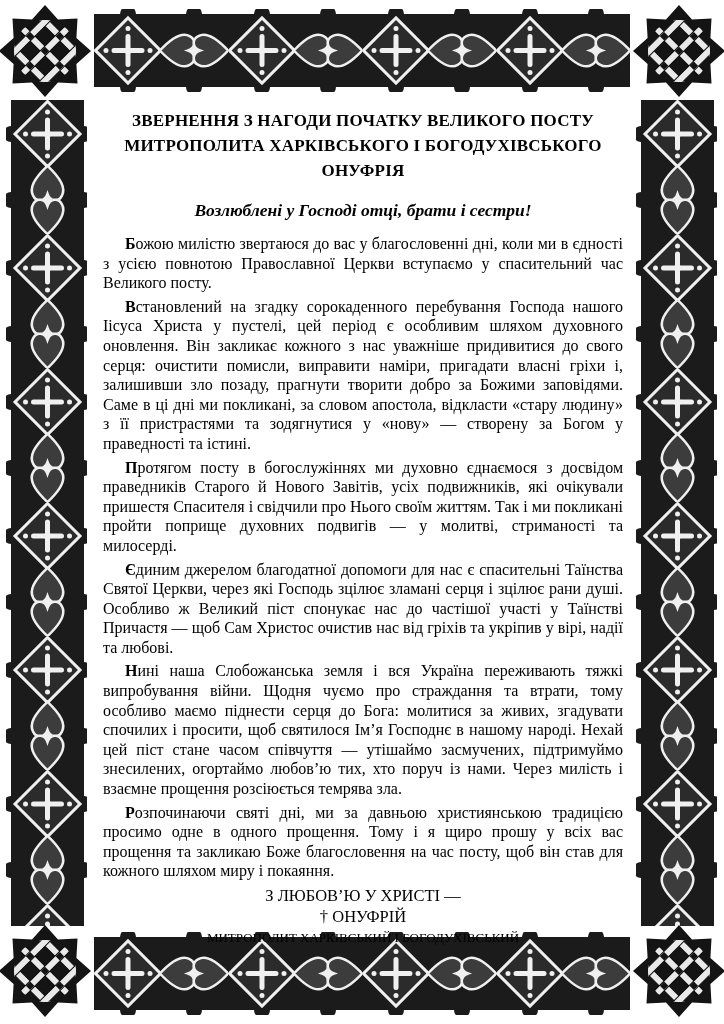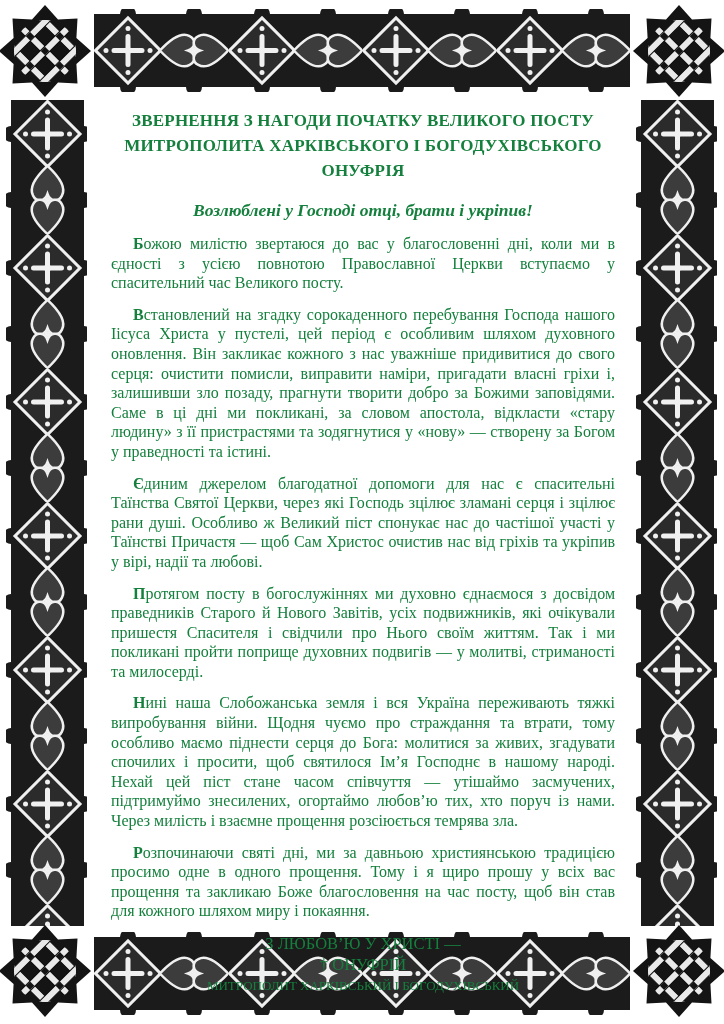--- a/index.html
+++ b/index.html
@@ -3,21 +3,21 @@
 <meta charset="utf-8">
 <style>
   html, body { margin: 0; padding: 0; background: #ffffff; }
   .page {
     position: relative;
     width: 724px;
     height: 1024px;
     background: #ffffff;
     overflow: hidden;
     font-family: "Liberation Serif", "DejaVu Serif", serif;
-    color: #15803d;
+    color: #000000;
   }
   .frame-svg {
     position: absolute;
     inset: 0;
     width: 724px;
     height: 1024px;
   }
   .content {
     position: absolute;
     top: 102px;
@@ -41,21 +41,21 @@
     font-style: italic;
     text-align: center;
   }
   .body-text {
     margin-top: 13px;
     font-size: 16px;
     line-height: 19.6px;
     text-align: justify;
   }
   .body-text p {
-    margin: 12px;
+    margin: 4px;
     text-indent: 22px;
   }
   .body-text p::first-letter {
     font-weight: bold;
   }
   .closing {
     margin-top: 3px;
     text-align: center;
     line-height: 21px;
   }
@@ -145,27 +145,27 @@
 
     <use href="#cornerStar" transform="translate(45,51)"></use>
     <use href="#cornerStar" transform="translate(679,51)"></use>
     <use href="#cornerStar" transform="translate(45,971)"></use>
     <use href="#cornerStar" transform="translate(679,971)"></use>
   </svg>
 
   <div class="content">
     <h1 class="title">ЗВЕРНЕННЯ З НАГОДИ ПОЧАТКУ ВЕЛИКОГО ПОСТУ МИТРОПОЛИТА ХАРКІВСЬКОГО І БОГОДУХІВСЬКОГО ОНУФРІЯ</h1>
 
-    <div class="salutation">Возлюблені у Господі отці, брати і укріпив!</div>
+    <div class="salutation">Возлюблені у Господі отці, брати і сестри!</div>
 
     <div class="body-text">
         <p>Божою милістю звертаюся до вас у благословенні дні, коли ми в єдності з усією повнотою Православної Церкви вступаємо у спасительний час Великого посту.</p>
         <p>Встановлений на згадку сорокаденного перебування Господа нашого Іісуса Христа у пустелі, цей період є особливим шляхом духовного оновлення. Він закликає кожного з нас уважніше придивитися до свого серця: очистити помисли, виправити наміри, пригадати власні гріхи і, залишивши зло позаду, прагнути творити добро за Божими заповідями. Саме в ці дні ми покликані, за словом апостола, відкласти «стару людину» з її пристрастями та зодягнутися у «нову» — створену за Богом у праведності та істині.</p>
+        <p>Протягом посту в богослужіннях ми духовно єднаємося з досвідом праведників Старого й Нового Завітів, усіх подвижників, які очікували пришестя Спасителя і свідчили про Нього своїм життям. Так і ми покликані пройти поприще духовних подвигів — у молитві, стриманості та милосерді.</p>
         <p>Єдиним джерелом благодатної допомоги для нас є спасительні Таїнства Святої Церкви, через які Господь зцілює зламані серця і зцілює рани душі. Особливо ж Великий піст спонукає нас до частішої участі у Таїнстві Причастя — щоб Сам Христос очистив нас від гріхів та укріпив у вірі, надії та любові.</p>
-        <p>Протягом посту в богослужіннях ми духовно єднаємося з досвідом праведників Старого й Нового Завітів, усіх подвижників, які очікували пришестя Спасителя і свідчили про Нього своїм життям. Так і ми покликані пройти поприще духовних подвигів — у молитві, стриманості та милосерді.</p>
         <p>Нині наша Слобожанська земля і вся Україна переживають тяжкі випробування війни. Щодня чуємо про страждання та втрати, тому особливо маємо піднести серця до Бога: молитися за живих, згадувати спочилих і просити, щоб святилося Ім’я Господнє в нашому народі. Нехай цей піст стане часом співчуття — утішаймо засмучених, підтримуймо знесилених, огортаймо любов’ю тих, хто поруч із нами. Через милість і взаємне прощення розсіюється темрява зла.</p>
         <p>Розпочинаючи святі дні, ми за давньою християнською традицією просимо одне в одного прощення. Тому і я щиро прошу у всіх вас прощення та закликаю Боже благословення на час посту, щоб він став для кожного шляхом миру і покаяння.</p>
       </div>
 
     <div class="closing">
       <div class="valediction">З ЛЮБОВ’Ю У ХРИСТІ —</div>
       <div class="signature">† ОНУФРІЙ</div>
       <div class="signature-title">МИТРОПОЛИТ ХАРКІВСЬКИЙ І БОГОДУХІВСЬКИЙ</div>
     </div>
   </div>

